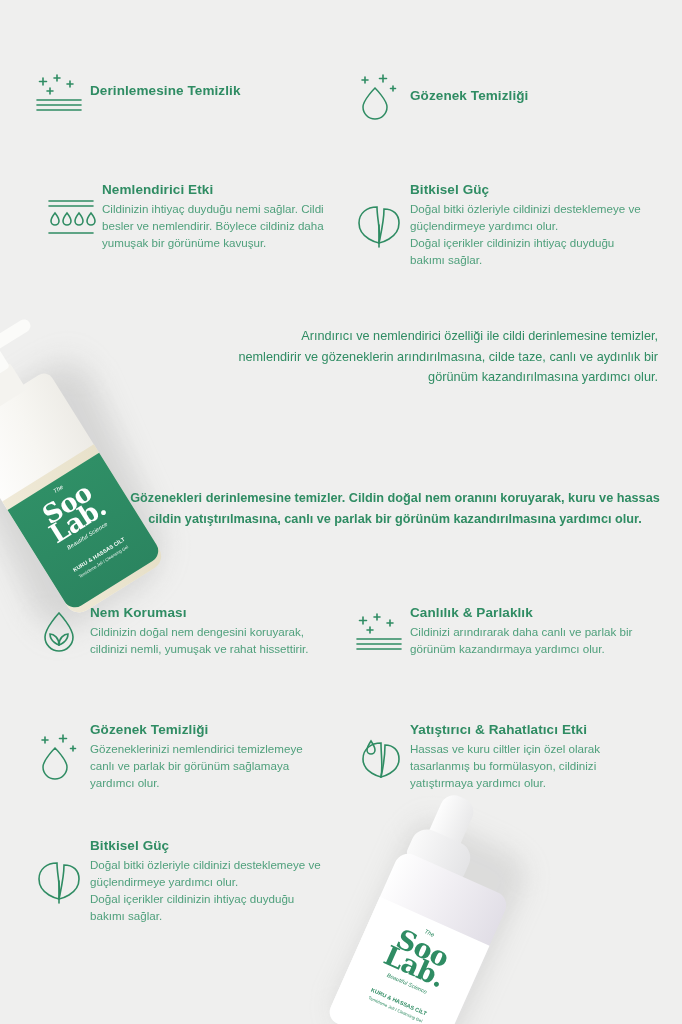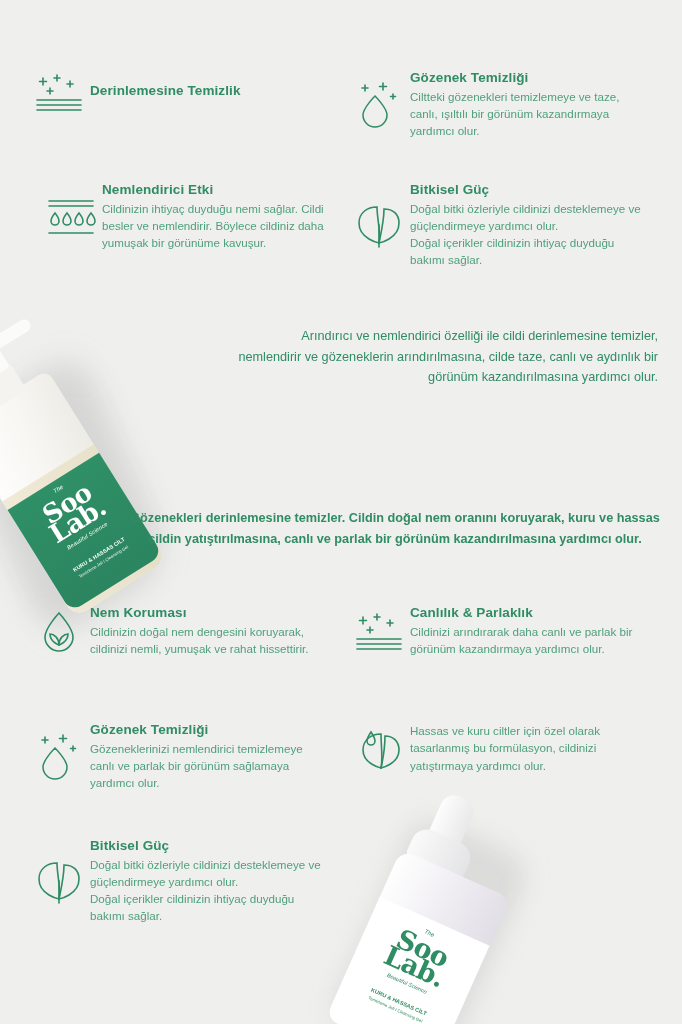--- a/index.html
+++ b/index.html
@@ -296,21 +296,20 @@
     <div class="icon">
       <svg width="52" height="52" viewBox="0 0 52 52" fill="none" stroke="#2f8c63" stroke-width="1.6" stroke-linecap="round">
         <path d="M12 5 l0 6 M9 8 l6 0"></path>
         <path d="M30 3 l0 7 M26.5 6.5 l7 0"></path>
         <path d="M40 14 l0 5 M37.5 16.5 l5 0"></path>
         <path d="M22 16 C22 16 10 28 10 35 a12 12 0 0 0 24 0 c0-7-12-19-12-19z" stroke-width="1.5"></path>
       </svg>
     </div>
     <div class="txt">
       <h3>Gözenek Temizliği</h3>
-      <p>Ciltteki gözenekleri temizlemeye ve taze, canlı, ışıltılı bir görünüm kazandırmaya yardımcı olur.</p>
     </div>
   </div>
 
   <div class="feature" style="left:40px; top:182px; width:300px;">
     <div class="icon">
       <svg width="52" height="46" viewBox="0 0 52 46" fill="none" stroke="#2f8c63" stroke-width="1.6" stroke-linecap="round">
         <path d="M4 6 h44 M4 11 h44"></path>
         <path d="M10 18 c0 0 -4 5 -4 8 a4 4 0 0 0 8 0 c0-3-4-8-4-8z"></path>
         <path d="M22 18 c0 0 -4 5 -4 8 a4 4 0 0 0 8 0 c0-3-4-8-4-8z"></path>
         <path d="M34 18 c0 0 -4 5 -4 8 a4 4 0 0 0 8 0 c0-3-4-8-4-8z"></path>
@@ -353,21 +352,21 @@
         <span class="desc">Temizleme Jeli / Cleansing Gel</span>
       </div>
     </div>
     <div class="neck"></div>
     <div class="pump"></div>
     <div class="nozzle"></div>
   </div>
 
   <div class="para para-right" style="left:238px; top:326px; width:420px;">Arındırıcı ve nemlendirici özelliği ile  cildi derinlemesine temizler, nemlendirir ve gözeneklerin arındırılmasına, cilde taze, canlı ve aydınlık bir görünüm kazandırılmasına yardımcı olur.</div>
 
-  <div class="para para-center" style="left:130px; top:508px; width:530px;">Gözenekleri derinlemesine temizler. Cildin doğal nem oranını koruyarak, kuru ve hassas cildin yatıştırılmasına, canlı ve parlak bir görünüm kazandırılmasına yardımcı olur.</div>
+  <div class="para para-center" style="left:130px; top:488px; width:530px;">Gözenekleri derinlemesine temizler. Cildin doğal nem oranını koruyarak, kuru ve hassas cildin yatıştırılmasına, canlı ve parlak bir görünüm kazandırılmasına yardımcı olur.</div>
 
   <div class="feature" style="left:348px; top:605px; width:290px;">
     <div class="icon">
       <svg width="52" height="42" viewBox="0 0 52 42" fill="none" stroke="#2f8c63" stroke-width="1.6" stroke-linecap="round">
         <path d="M10 6 l0 7 M6.5 9.5 l7 0"></path>
         <path d="M24 3 l0 6 M21 6 l6 0"></path>
         <path d="M37 9 l0 6 M34 12 l6 0"></path>
         <path d="M17 16 l0 6 M14 19 l6 0"></path>
         <path d="M4 28 h44"></path>
         <path d="M4 33 h44"></path>
@@ -411,20 +410,21 @@
 
   <div class="feature" style="left:348px; top:722px; width:300px;">
     <div class="icon">
       <svg width="56" height="50" viewBox="0 0 56 50" fill="none" stroke="#2f8c63" stroke-width="1.6" stroke-linecap="round">
         <path d="M20 8 c0 0 -4 6 -4 9 a4 4 0 0 0 8 0 c0-3-4-9-4-9z"></path>
         <path d="M30 44 C30 44 12 40 12 26 C12 16 20 10 30 10 C30 22 32 34 30 44z"></path>
         <path d="M30 44 C30 44 48 40 48 26 C48 17 42 12 34 12 C34 24 32 35 30 44z"></path>
       </svg>
     </div>
     <div class="txt">
+      <h3>Yatıştırıcı &amp; Rahatlatıcı Etki</h3>
       <p>Hassas ve kuru ciltler için özel olarak tasarlanmış bu formülasyon, cildinizi yatıştırmaya yardımcı olur.</p>
     </div>
   </div>
 
   <div class="feature" style="left:28px; top:838px; width:300px;">
     <div class="icon">
       <svg width="56" height="50" viewBox="0 0 56 50" fill="none" stroke="#2f8c63" stroke-width="1.6" stroke-linecap="round">
         <path d="M28 42 C28 42 8 38 8 22 C8 12 16 6 26 6 C26 18 30 30 28 42z"></path>
         <path d="M28 42 C28 42 48 38 48 22 C48 13 42 8 33 8 C33 20 30 32 28 42z"></path>
         <path d="M28 46 l0 -22"></path>

